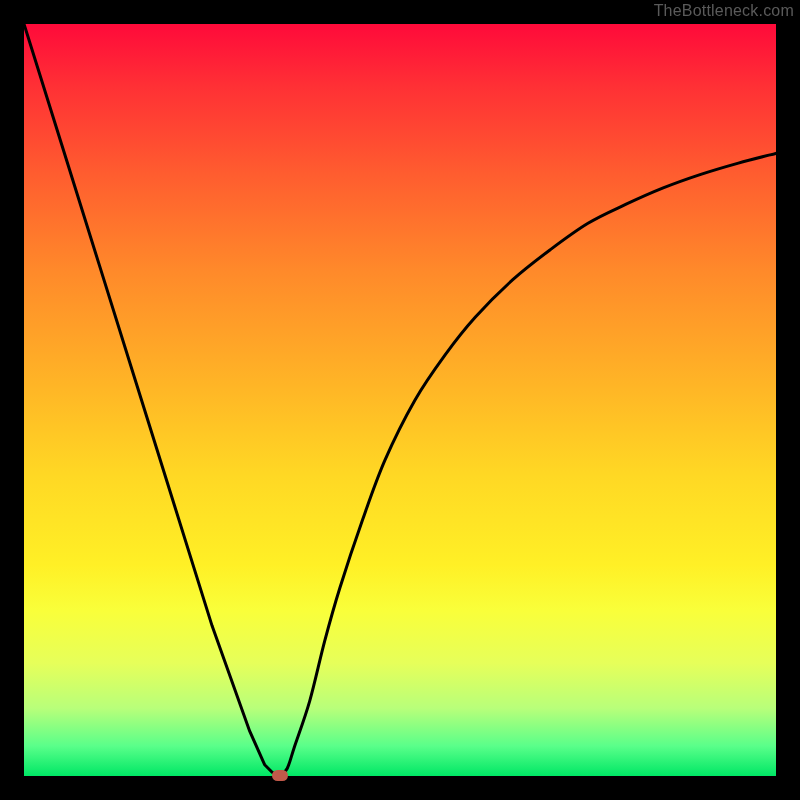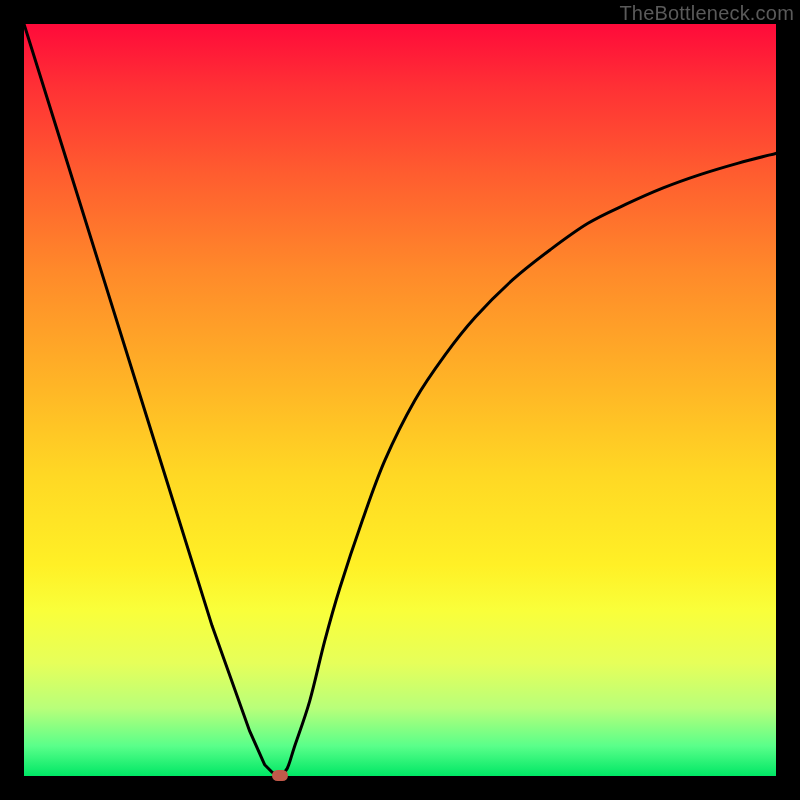--- a/index.html
+++ b/index.html
@@ -26,21 +26,21 @@
       #5aff8a 96%,
       #00e765 100%
     );
   }
 
   .watermark {
     position: absolute;
     top: 2px;
     right: 6px;
     color: #5a5a5a;
-    font-size: 20px;
+    font-size: 16px;
     font-weight: 400;
     letter-spacing: 0.2px;
   }
 
   svg.curve {
     position: absolute;
     left: 0; top: 0;
     width: 752px;
     height: 752px;
   }

